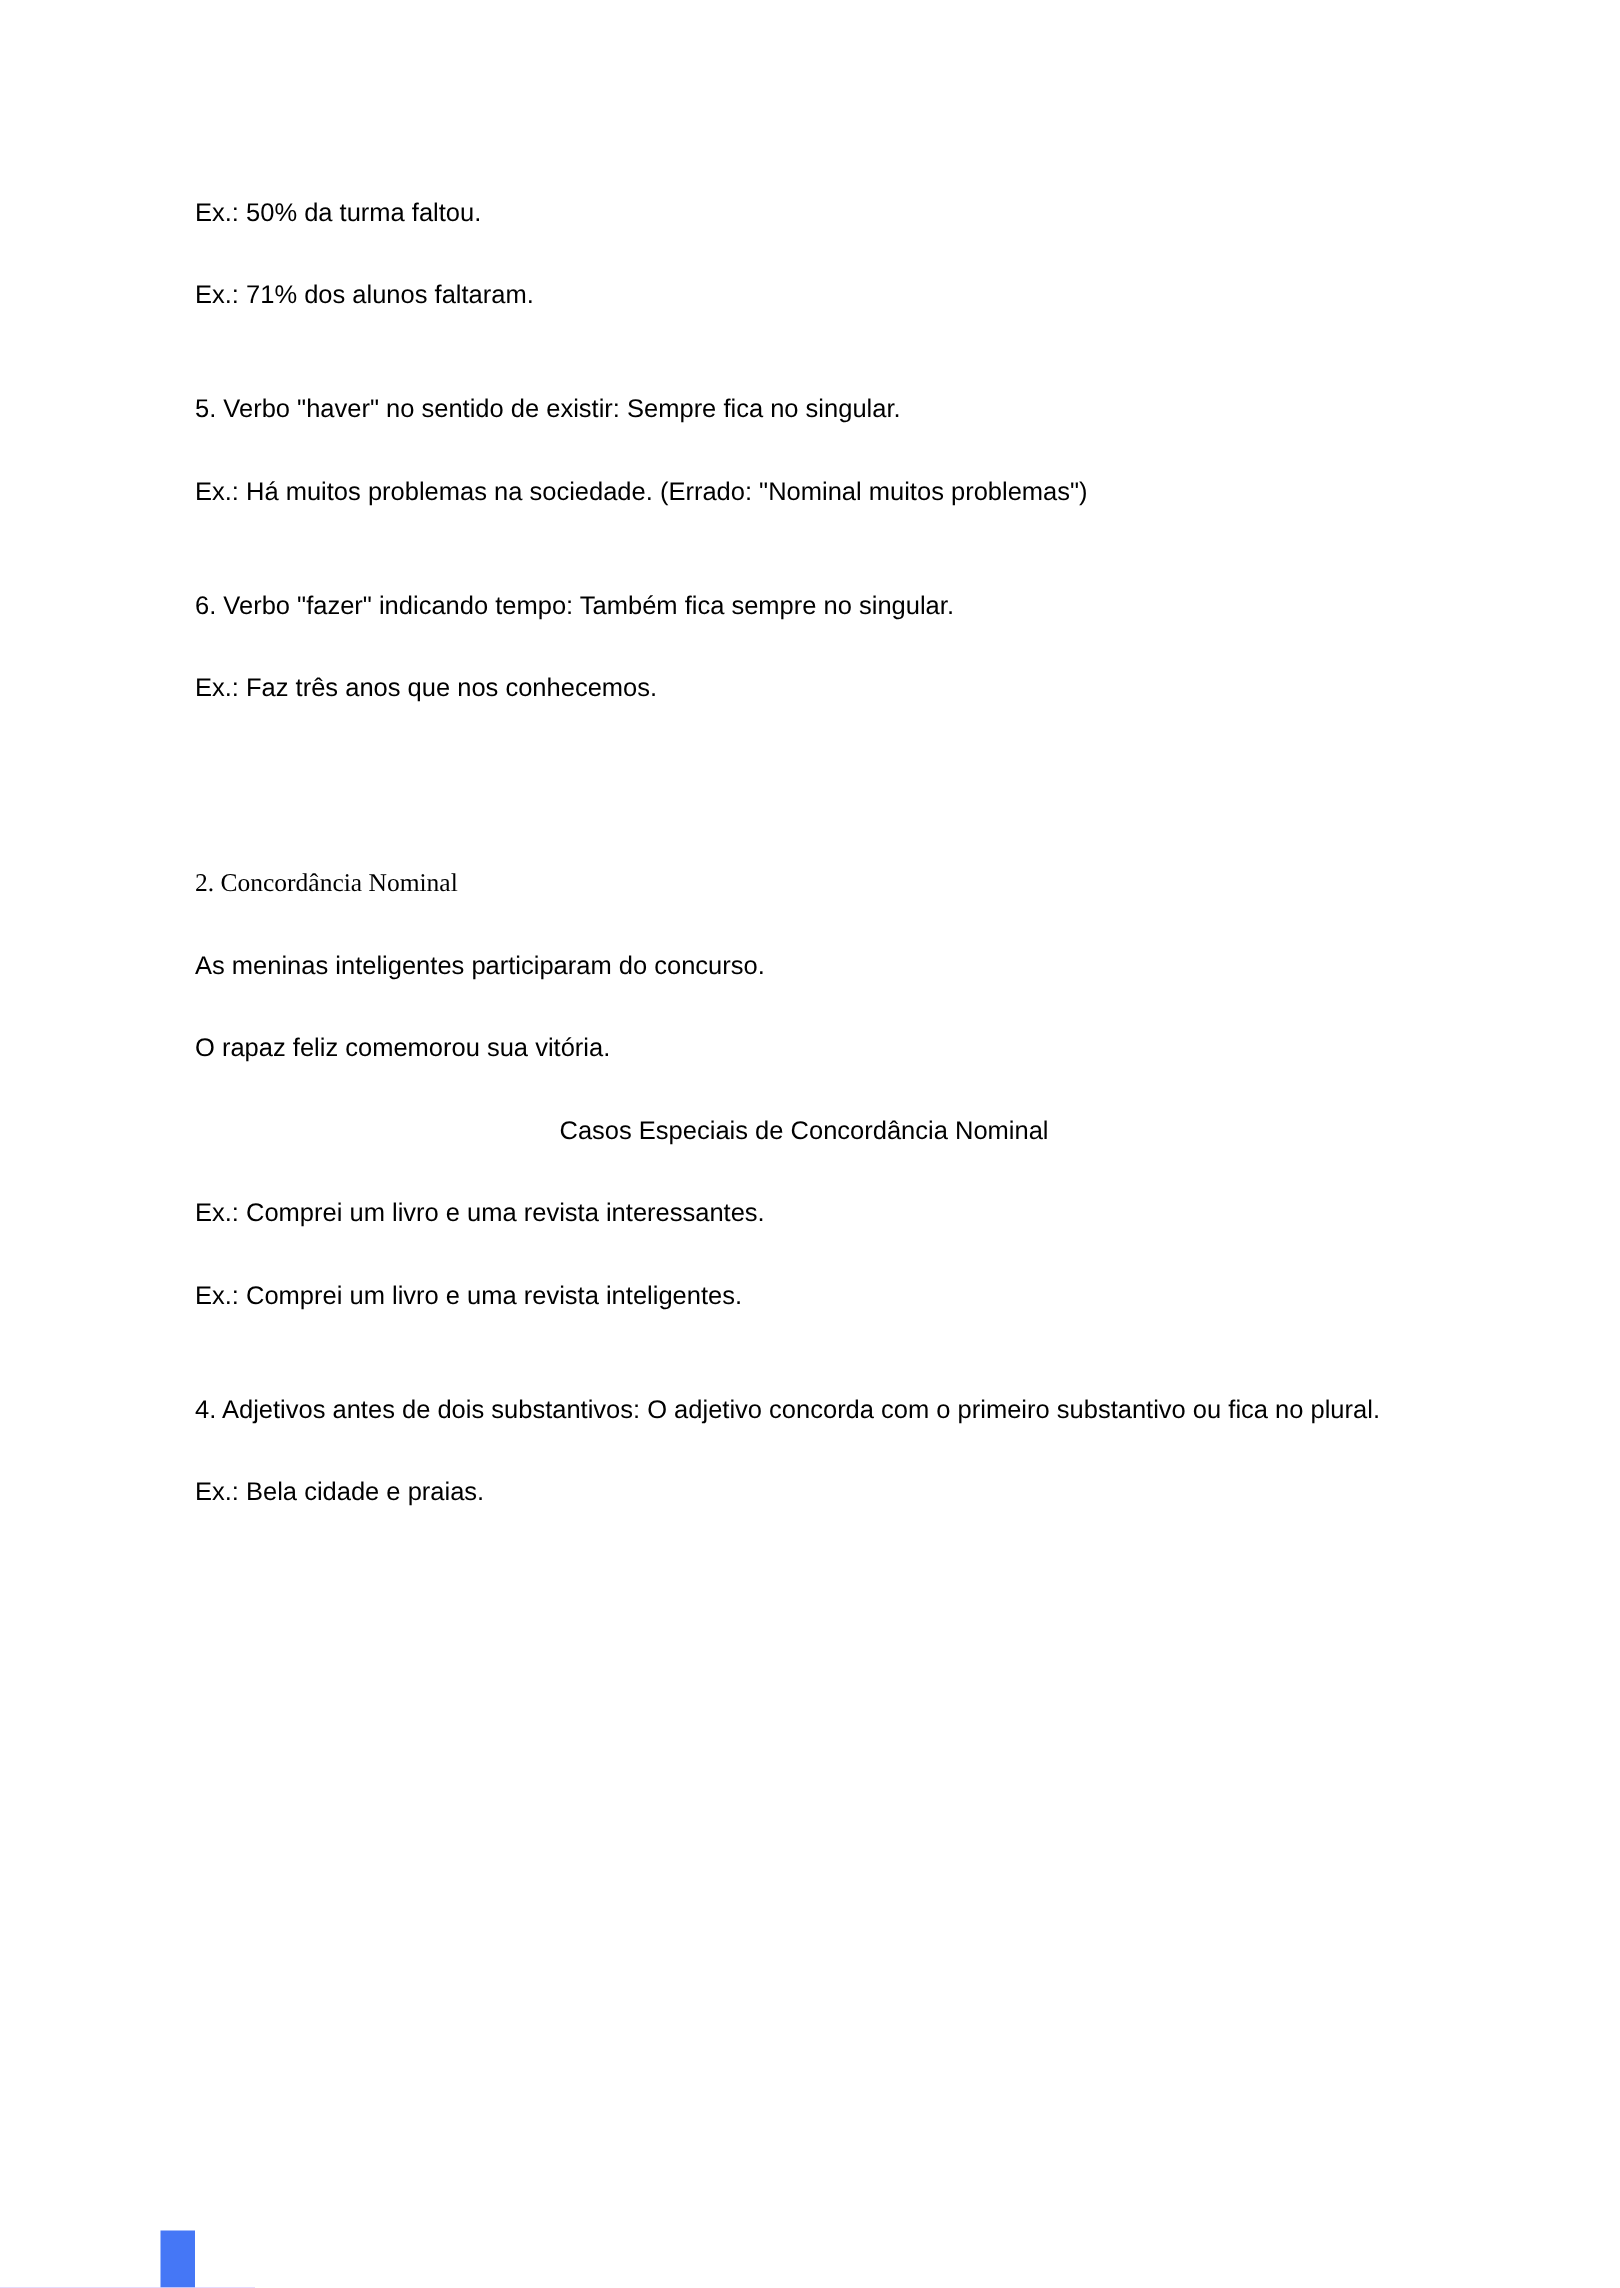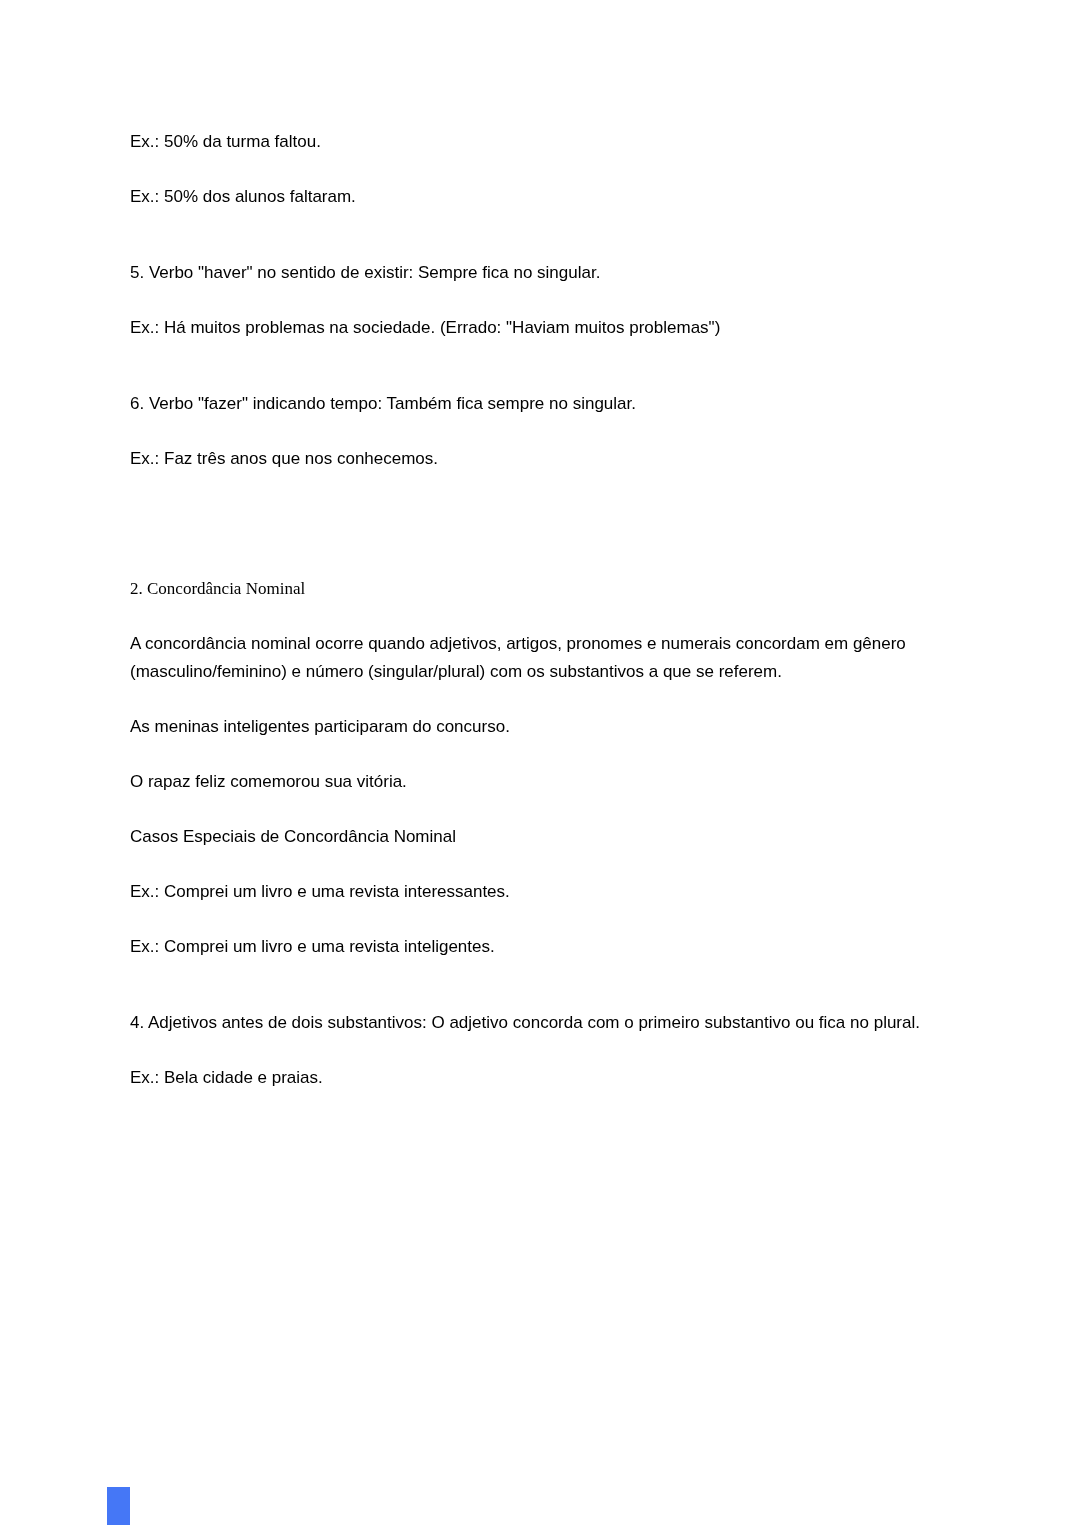--- a/index.html
+++ b/index.html
@@ -27,45 +27,44 @@
     color: #000000;
     cursor: text;
   }
   p.para {
     margin: 0 0 27px 0;
     font-size: 17px;
     line-height: 28px;
     white-space: pre-wrap;
     color: #000000;
   }
-  p.gap-m { margin-top: 24px; }
+  p.gap-m { margin-top: 24px; text-align: center; }
   p.gap-l { margin-top: 48px; }
   p.gap-xl { margin-top: 102px; font-family: Liberation Serif, serif; }
   .blue-marker {
     position: absolute;
     left: 107px;
     top: 1487px;
     width: 23px;
     height: 40px;
     background: #4577f6;
   }
 </style>
 </head>
 <body>
 
 <div class="viewport">
   <div class="page">
     <p class="para">Ex.: 50% da turma faltou.</p>
-    <p class="para">Ex.: 50% dos alunos faltaram.</p>
+    <p class="para">Ex.: 71% dos alunos faltaram.</p>
     <p class="para gap-l">5. Verbo "haver" no sentido de existir: Sempre fica no singular.</p>
-    <p class="para">Ex.: Há muitos problemas na sociedade. (Errado: "Haviam muitos problemas")</p>
+    <p class="para">Ex.: Há muitos problemas na sociedade. (Errado: "Nominal muitos problemas")</p>
     <p class="para gap-l">6. Verbo "fazer" indicando tempo: Também fica sempre no singular.</p>
     <p class="para">Ex.: Faz três anos que nos conhecemos.</p>
     <p class="para gap-xl">2. Concordância Nominal</p>
-    <p class="para">A concordância nominal ocorre quando adjetivos, artigos, pronomes e numerais concordam em gênero (masculino/feminino) e número (singular/plural) com os substantivos a que se referem.</p>
     <p class="para">As meninas inteligentes participaram do concurso.</p>
     <p class="para">O rapaz feliz comemorou sua vitória.</p>
     <p class="para gap-m">Casos Especiais de Concordância Nominal</p>
     <p class="para">Ex.: Comprei um livro e uma revista interessantes.</p>
     <p class="para">Ex.: Comprei um livro e uma revista inteligentes.</p>
     <p class="para gap-l">4. Adjetivos antes de dois substantivos: O adjetivo concorda com o primeiro substantivo ou fica no plural.</p>
     <p class="para">Ex.: Bela cidade e praias.</p>
   </div>
   <div class="blue-marker"></div>
 </div>

